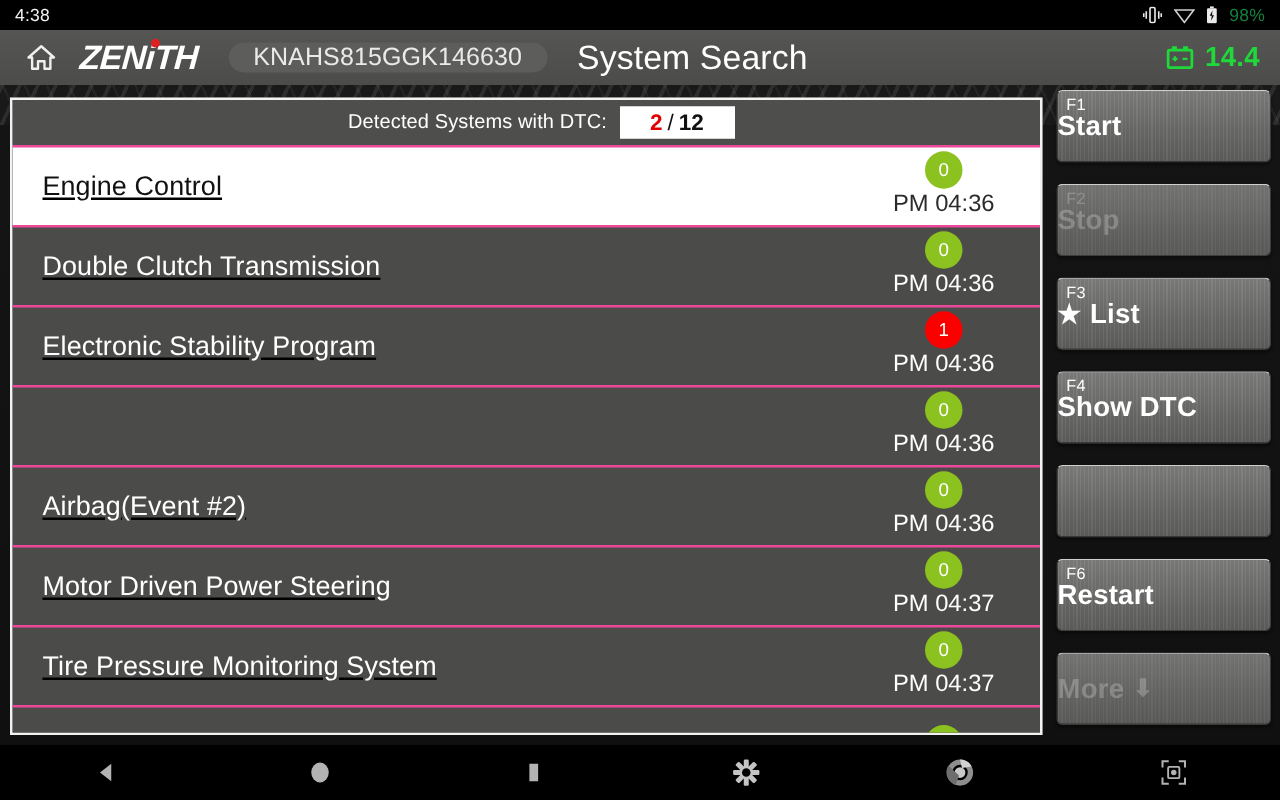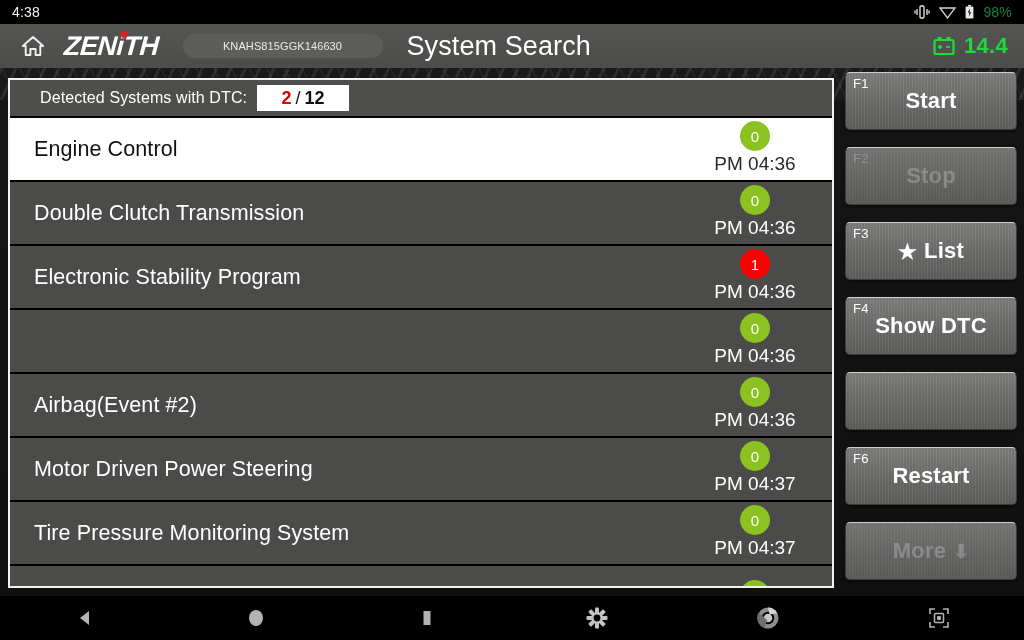--- a/index.html
+++ b/index.html
@@ -82,21 +82,21 @@
     margin-left: 24px;
     background: #5d5d5c;
     border-radius: 12px;
     height: 24px;
     min-width: 200px;
     padding: 0 20px;
     display: flex;
     align-items: center;
     justify-content: center;
     color: #eaeaea;
-    font-size: 11px;
+    font-size: 20px;
     letter-spacing: .1px;
   }
   #pageTitle {
     margin-left: 24px;
     color: #fff;
     font-size: 27px;
     letter-spacing: .1px;
     white-space: nowrap;
   }
   #voltBox {
@@ -137,21 +137,21 @@
     width: 826px; height: 510px;
     border: 2px solid #f2f2f2;
     background: #4b4b4a;
     overflow: hidden;
   }
   #panelHead {
     height: 36px;
     background: #4e4e4d;
     display: flex;
     align-items: center;
-    justify-content: flex-start;
+    justify-content: center;
     padding-right: 6px;
     padding-left: 30px;
   }
   #panelHead .lbl {
     color: #fff;
     font-size: 16px;
     margin-right: 10px;
     letter-spacing: .1px;
   }
   #dtcCount {
@@ -166,24 +166,25 @@
     font-weight: bold;
   }
   #dtcCount .bad { color: #e00000; }
   #dtcCount .sep { color: #111; font-weight: normal; }
   #dtcCount .tot { color: #111; }
 
   .row {
     position: relative;
     height: 64px;
     background: #4b4b4a;
-    border-top: 2px solid #000000;
+    border-top: 2px solid #ec4899;
     display: flex;
     align-items: center;
     padding-left: 24px;
+    text-decoration: underline;
   }
   .row.selected { background: #ffffff; }
   .row .sysname {
     color: #fff;
     font-size: 21.5px;
     letter-spacing: .1px;
   }
   .row.selected .sysname { color: #111; }
 
   .row .meta {
@@ -229,21 +230,20 @@
     height: 58px;
     margin-bottom: 17px;
     border-radius: 5px;
     border: 1px solid #3c3c3c;
     border-top: 1px solid #cfcfcf;
     background:
       repeating-linear-gradient(90deg, rgba(255,255,255,.05) 0 1px, rgba(0,0,0,.04) 1px 3px),
       linear-gradient(#7d7d7b, #6a6a69 55%, #5d5d5c);
     display: flex;
     align-items: center;
-    justify-content: center;
     box-shadow: 0 2px 2px rgba(0,0,0,.35);
   }
   .fkey .fnum {
     position: absolute;
     left: 7px; top: 3px;
     color: #ffffff;
     font-size: 13px;
     letter-spacing: .2px;
   }
   .fkey .flabel {

